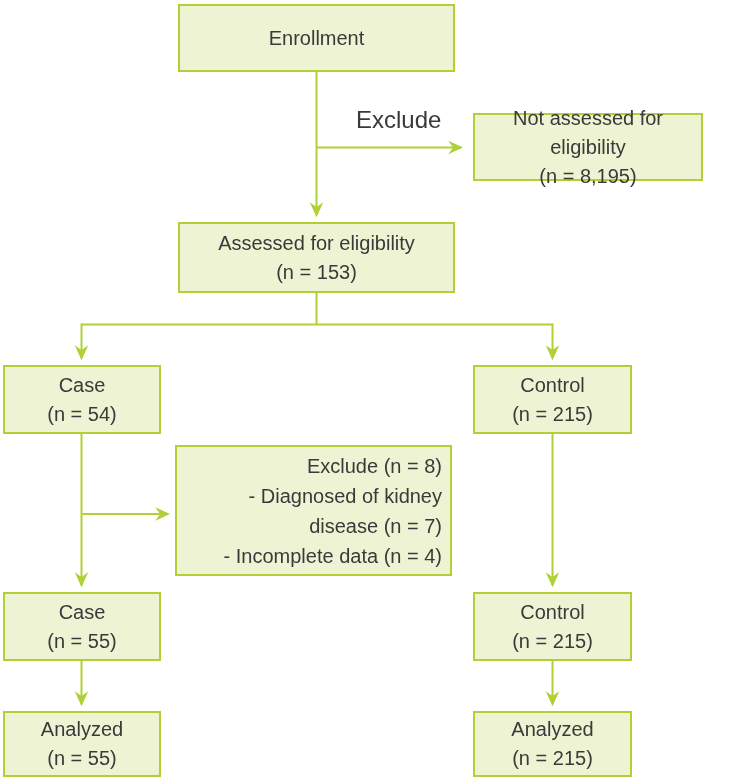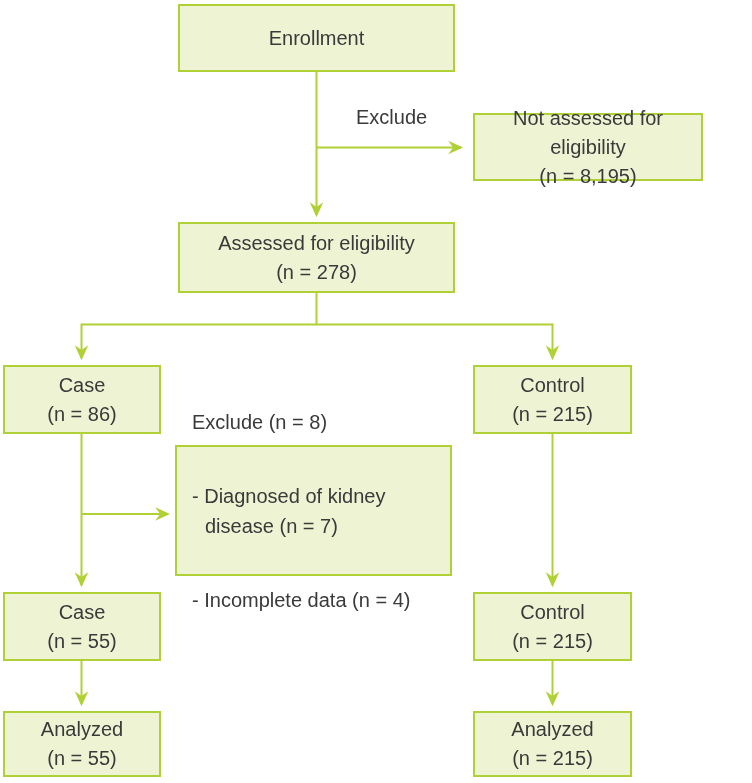--- a/index.html
+++ b/index.html
@@ -47,35 +47,34 @@
     display: flex;
     flex-direction: column;
     align-items: center;
     justify-content: center;
     text-align: center;
   }
   .box.detail {
     display: flex;
     flex-direction: column;
     justify-content: center;
-    text-align: left;
+    text-align: right;
     padding: 6px 8px 6px 15px;
     line-height: 30px;
   }
   .box.detail .hang {
     padding-left: 13px;
     text-indent: -13px;
-    margin-top: 44px;
   }
   .edge-label {
     position: absolute;
     left: 356px;
     top: 106px;
     width: 96px;
-    font-size: 20px;
+    font-size: 24px;
     color: var(--text);
     text-align: left;
   }
 </style>
 </head>
 <body>
 
 <div class="canvas">
 
   <svg class="connectors" width="752" height="783" viewBox="0 0 752 783" aria-hidden="true">
@@ -104,26 +103,26 @@
     <div>Enrollment</div>
   </div>
 
   <div class="box center" style="left:473px; top:113px; width:230px; height:68px;">
     <div>Not assessed for eligibility</div>
     <div>(n = 8,195)</div>
   </div>
 
   <div class="box center" style="left:178px; top:222px; width:277px; height:71px;">
     <div>Assessed for eligibility</div>
-    <div>(n = 278)</div>
+    <div>(n = 153)</div>
   </div>
 
   <div class="box center" style="left:3px; top:365px; width:158px; height:69px;">
     <div>Case</div>
-    <div>(n = 86)</div>
+    <div>(n = 54)</div>
   </div>
 
   <div class="box center" style="left:473px; top:365px; width:159px; height:69px;">
     <div>Control</div>
     <div>(n = 215)</div>
   </div>
 
   <div class="box detail" style="left:175px; top:445px; width:277px; height:131px;">
     <div>Exclude (n = 8)</div>
     <div class="hang">- Diagnosed of kidney disease (n = 7)</div>

